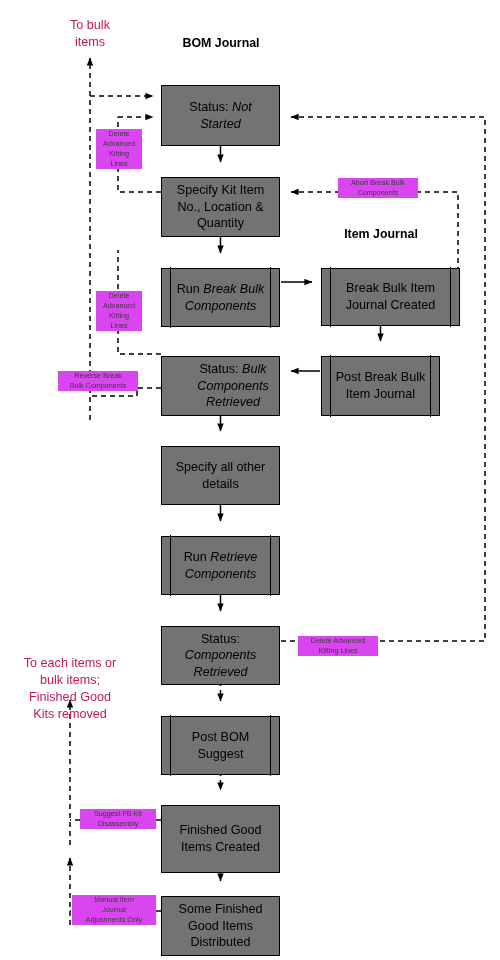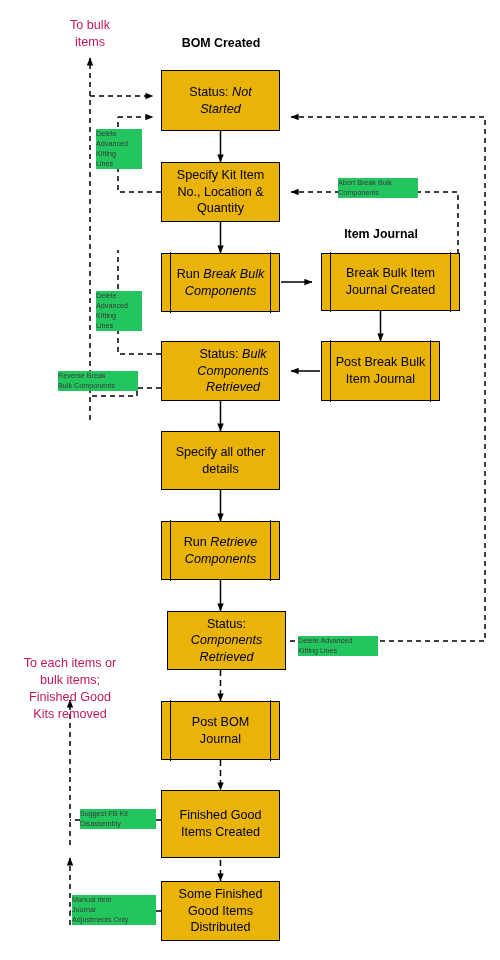--- a/index.html
+++ b/index.html
@@ -21,28 +21,29 @@
     left: 0;
     width: 500px;
     height: 960px;
     pointer-events: none;
   }
   
   .node {
     position: absolute;
     box-sizing: border-box;
     border: 1.6px solid #000000;
-    background: #eab308;
+    background: #737373;
     display: flex;
     align-items: center;
     justify-content: center;
     text-align: center;
     font-size: 12.6px;
     line-height: 1.32;
     color: #000000;
+    margin-top: 15px;
   }
   .node .txt { padding: 0 8px; }
   .node.sub::before,
   .node.sub::after {
     content: "";
     position: absolute;
     top: -1.6px;
     bottom: -1.6px;
     width: 0;
     border-left: 1.6px solid #000000;
@@ -68,22 +69,22 @@
     line-height: 1.34;
     color: #be185d;
     text-align: center;
   }
   
   .edge-label {
     position: absolute;
     font-size: 7.2px;
     line-height: 1.38;
     color: #3b3b3b;
-    text-align: left;
-    background: #22c55e;
+    text-align: center;
+    background: #d946ef;
     white-space: pre-line;
   }
 </style>
 </head>
 <body>
 
 <div id="canvas">
 
   <svg class="layer" viewBox="0 0 500 960" xmlns="http://www.w3.org/2000/svg">
     <defs>
@@ -124,21 +125,21 @@
 
       <path d="M70,925 L70,858" stroke-dasharray="5 4" marker-end="url(#ah)"></path>
       <path d="M161,911 L70,911" stroke-dasharray="5 4"></path>
 
       <path d="M281,641 L485,641 L485,117 L291,117" stroke-dasharray="5 4" marker-end="url(#ah)"></path>
 
       <path d="M450,282 L458,282 L458,192 L291,192" stroke-dasharray="5 4" marker-end="url(#ah)"></path>
     </g>
   </svg>
 
-  <div class="lane-title" style="left:161px; top:36px; width:120px;">BOM Created</div>
+  <div class="lane-title" style="left:161px; top:36px; width:120px;">BOM Journal</div>
   <div class="lane-title" style="left:321px; top:227px; width:120px;">Item Journal</div>
 
   <div class="node" style="left:161px; top:70px; width:119px; height:61px;">
     <span class="txt"><span>Status: </span><span class="ital">Not Started</span></span>
   </div>
 
   <div class="node" style="left:161px; top:162px; width:119px; height:60px;">
     <span class="txt">Specify Kit Item No., Location &amp; Quantity</span>
   </div>
 
@@ -159,26 +160,26 @@
   </div>
 
   <div class="node sub" style="left:161px; top:521px; width:119px; height:59px;">
     <span class="txt"><span>Run </span><span class="ital">Retrieve Components</span></span>
   </div>
 
   <div class="node" style="left:161px; top:431px; width:119px; height:59px;">
     <span class="txt">Specify all other details</span>
   </div>
 
-  <div class="node" style="left:167px; top:611px; width:119px; height:59px;">
+  <div class="node" style="left:161px; top:611px; width:119px; height:59px;">
     <span class="txt"><span>Status: </span><span class="ital">Components Retrieved</span></span>
   </div>
 
   <div class="node sub" style="left:161px; top:701px; width:119px; height:59px;">
-    <span class="txt">Post BOM Journal</span>
+    <span class="txt">Post BOM Suggest</span>
   </div>
 
   <div class="node" style="left:161px; top:790px; width:119px; height:68px;">
     <span class="txt">Finished Good Items Created</span>
   </div>
 
   <div class="node" style="left:161px; top:881px; width:119px; height:60px;">
     <span class="txt">Some Finished Good Items Distributed</span>
   </div>
 

